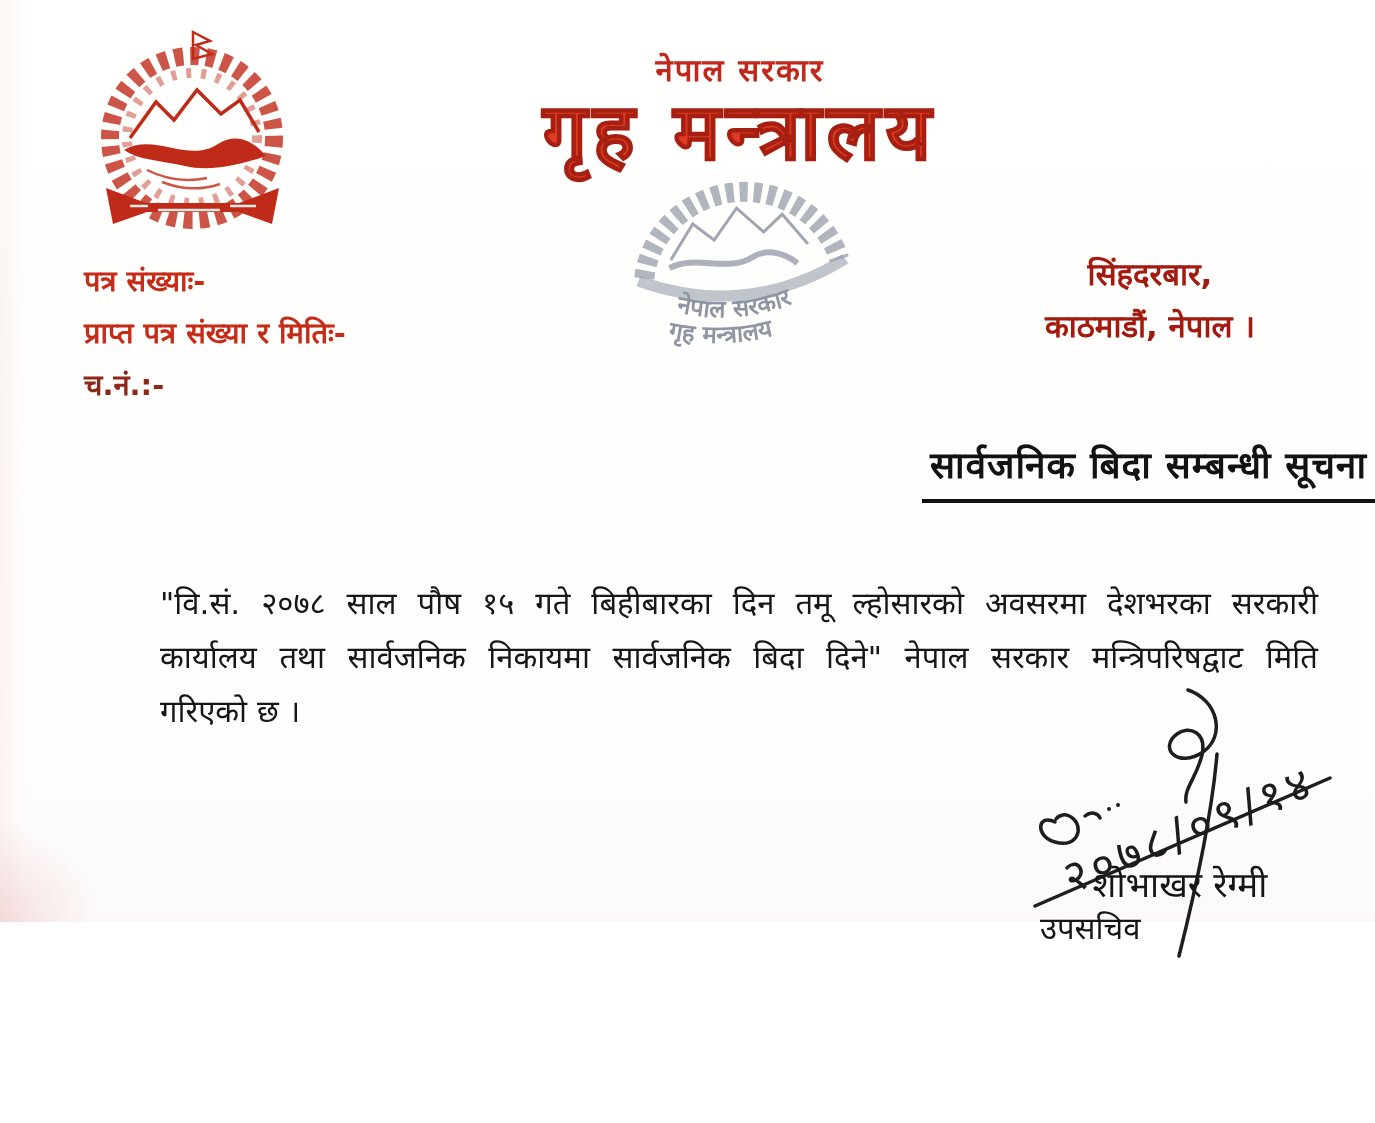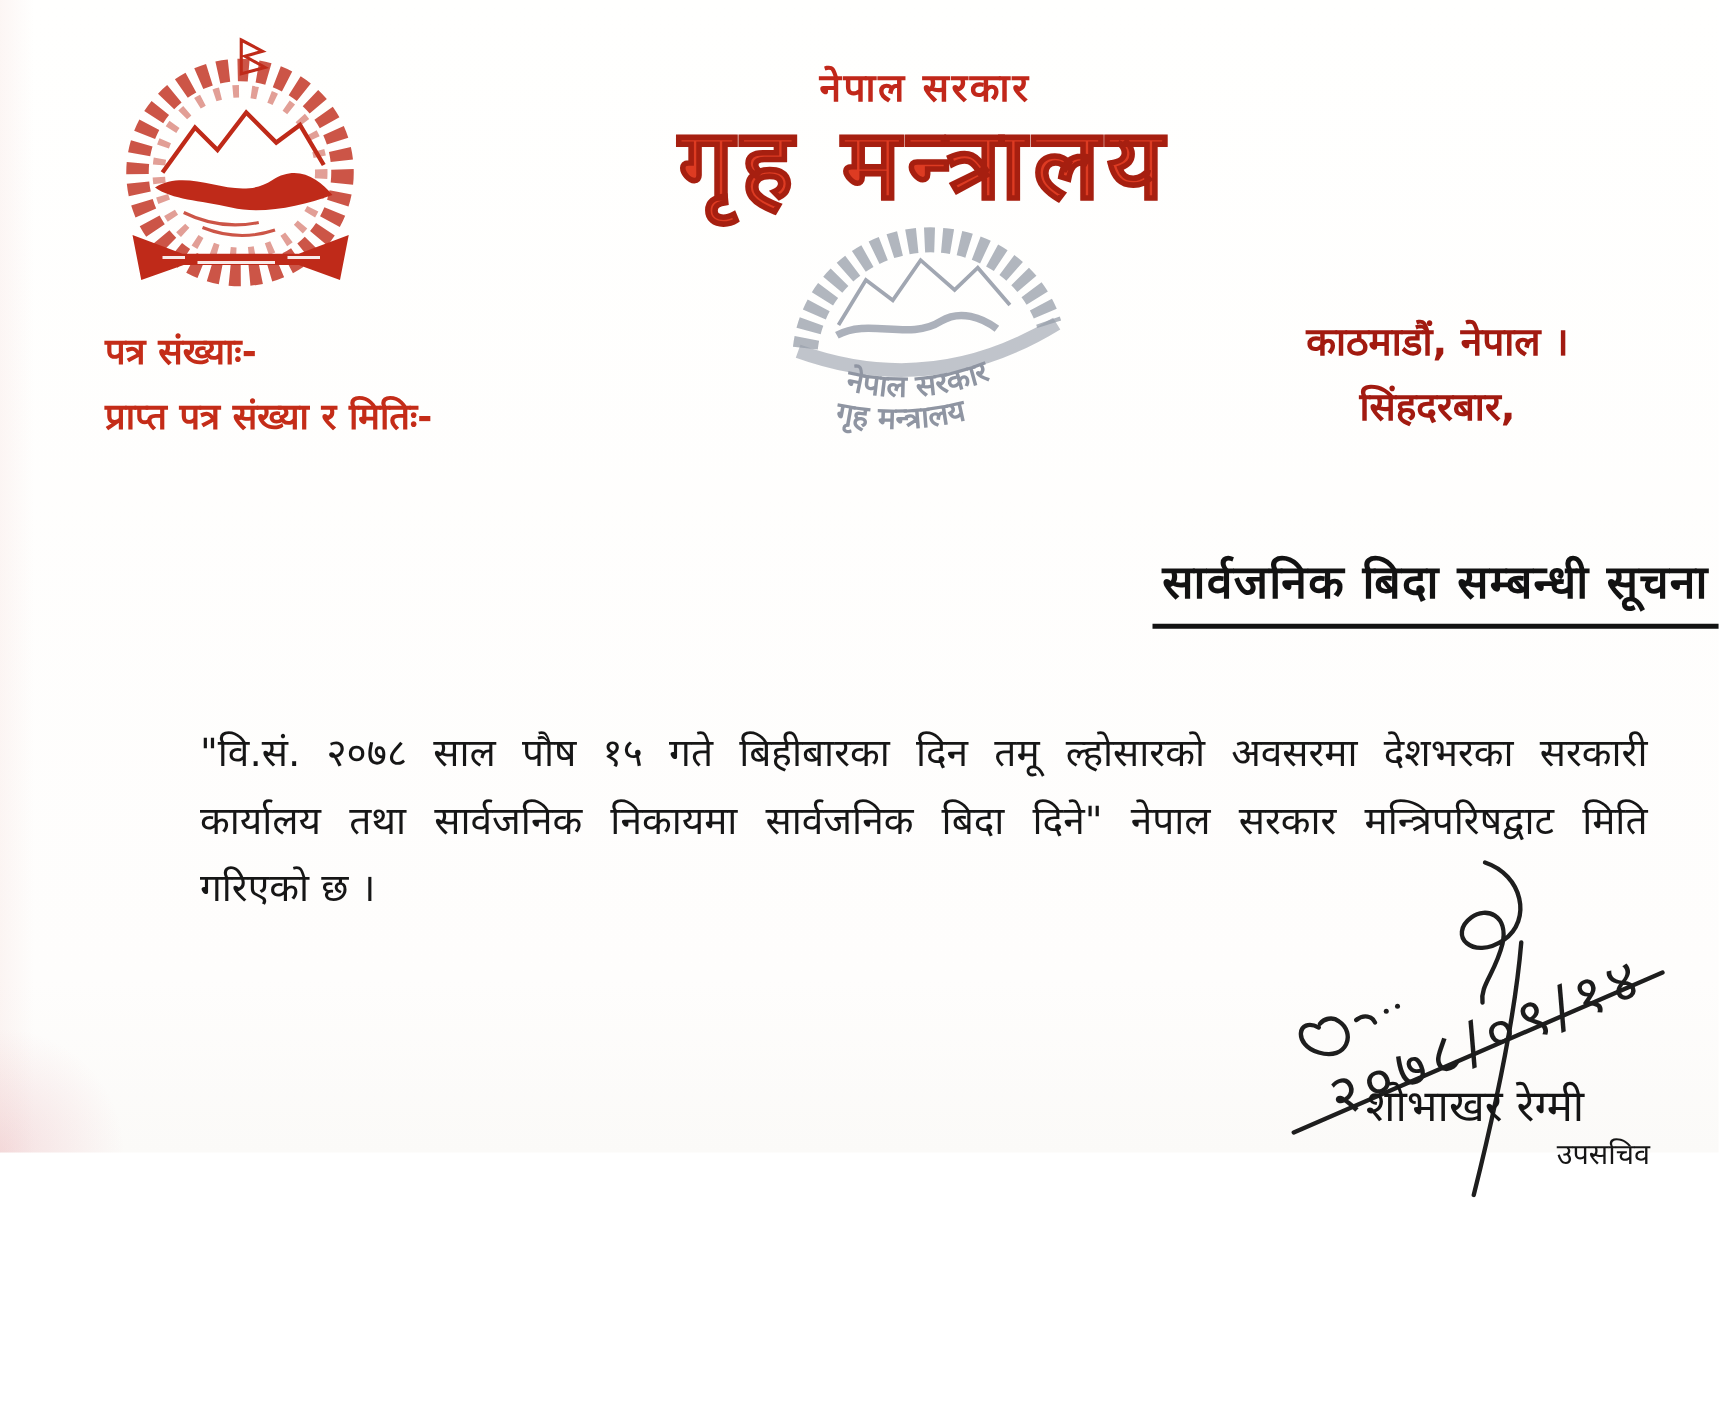--- a/index.html
+++ b/index.html
@@ -60,22 +60,22 @@
   .date-line{
     position:absolute;left:164px;top:852px;font-size:32px;color:#141414;
     letter-spacing:2px;
   }
   .sig-svg{position:absolute;left:1025px;top:682px;width:330px;height:290px;}
   .sig-name{
     position:absolute;left:1040px;top:860px;width:280px;text-align:center;
     font-size:35px;color:#151515;
   }
   .sig-title{
-    position:absolute;left:1040px;top:906px;width:280px;text-align:right;
-    font-size:23px;color:#151515;
+    position:absolute;left:1040px;top:906px;width:280px;text-align:left;
+    font-size:31px;color:#151515;
   }
   .hand{letter-spacing:5px;}
 </style>
 </head>
 <body>
 
 <div class="page">
 
   <svg class="emblem" viewBox="0 0 205 218" aria-hidden="true">
     <g stroke="#bf2a19" fill="none" stroke-width="3">
@@ -105,27 +105,28 @@
       <text font-size="24" fill="#868d9b" font-weight="bold" stroke="none">
         <textPath href="#stampArc1" startOffset="12%">नेपाल सरकार</textPath>
       </text>
       <text font-size="24" fill="#868d9b" font-weight="bold" stroke="none">
         <textPath href="#stampArc2" startOffset="14%">गृह मन्त्रालय</textPath>
       </text>
     </g>
   </svg>
 
   <div class="addr">
+    <div>सिंहदरबार,</div>
     <div>काठमाडौं, नेपाल ।</div>
-    <div>सिंहदरबार,</div>
   </div>
 
   <div class="ref">
     <div>पत्र संख्याः-</div>
     <div>प्राप्त पत्र संख्या र मितिः-</div>
+    <div class="ch-no">च.नं.:-</div>
   </div>
 
   <div class="subject-wrap">
     <span class="subject">सार्वजनिक बिदा सम्बन्धी सूचना</span>
   </div>
 
   <div class="body-block">
     <div class="fill">"वि.सं. २०७८ साल पौष १५ गते बिहीबारका दिन तमू ल्होसारको अवसरमा देशभरका सरकारी</div>
     <div class="fill">कार्यालय तथा सार्वजनिक निकायमा सार्वजनिक बिदा दिने" नेपाल सरकार मन्त्रिपरिषद्वाट मिति</div>
     <div>गरिएको छ ।</div>

